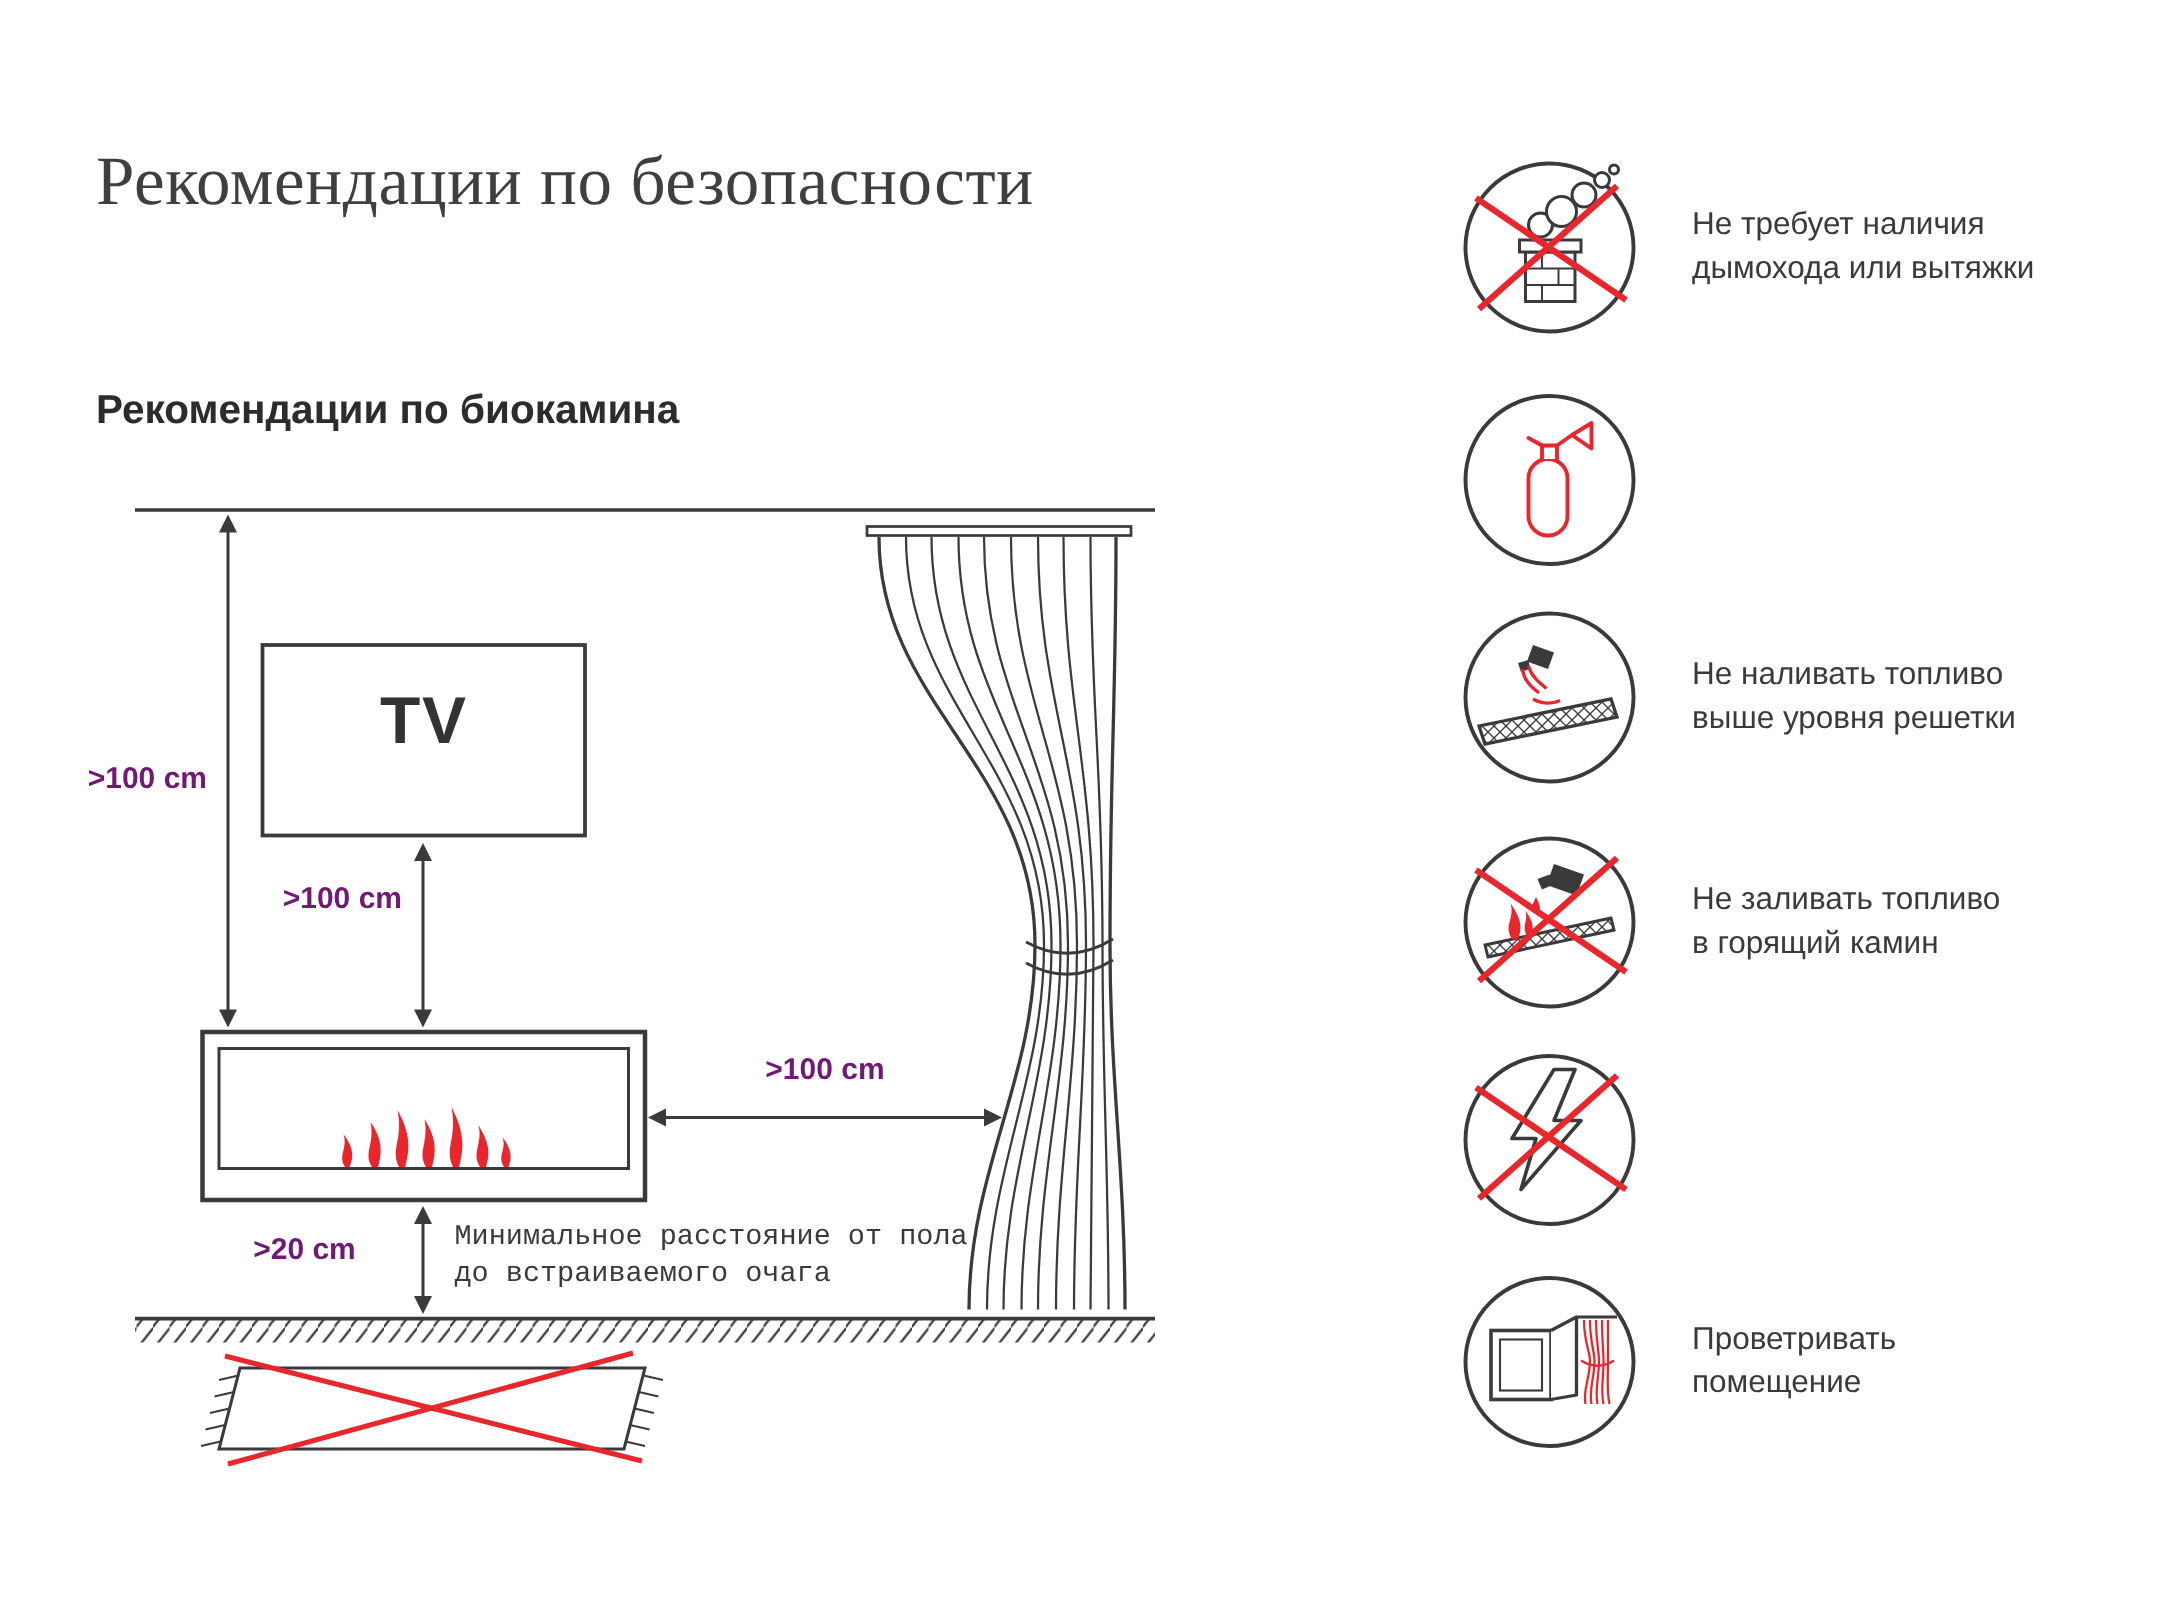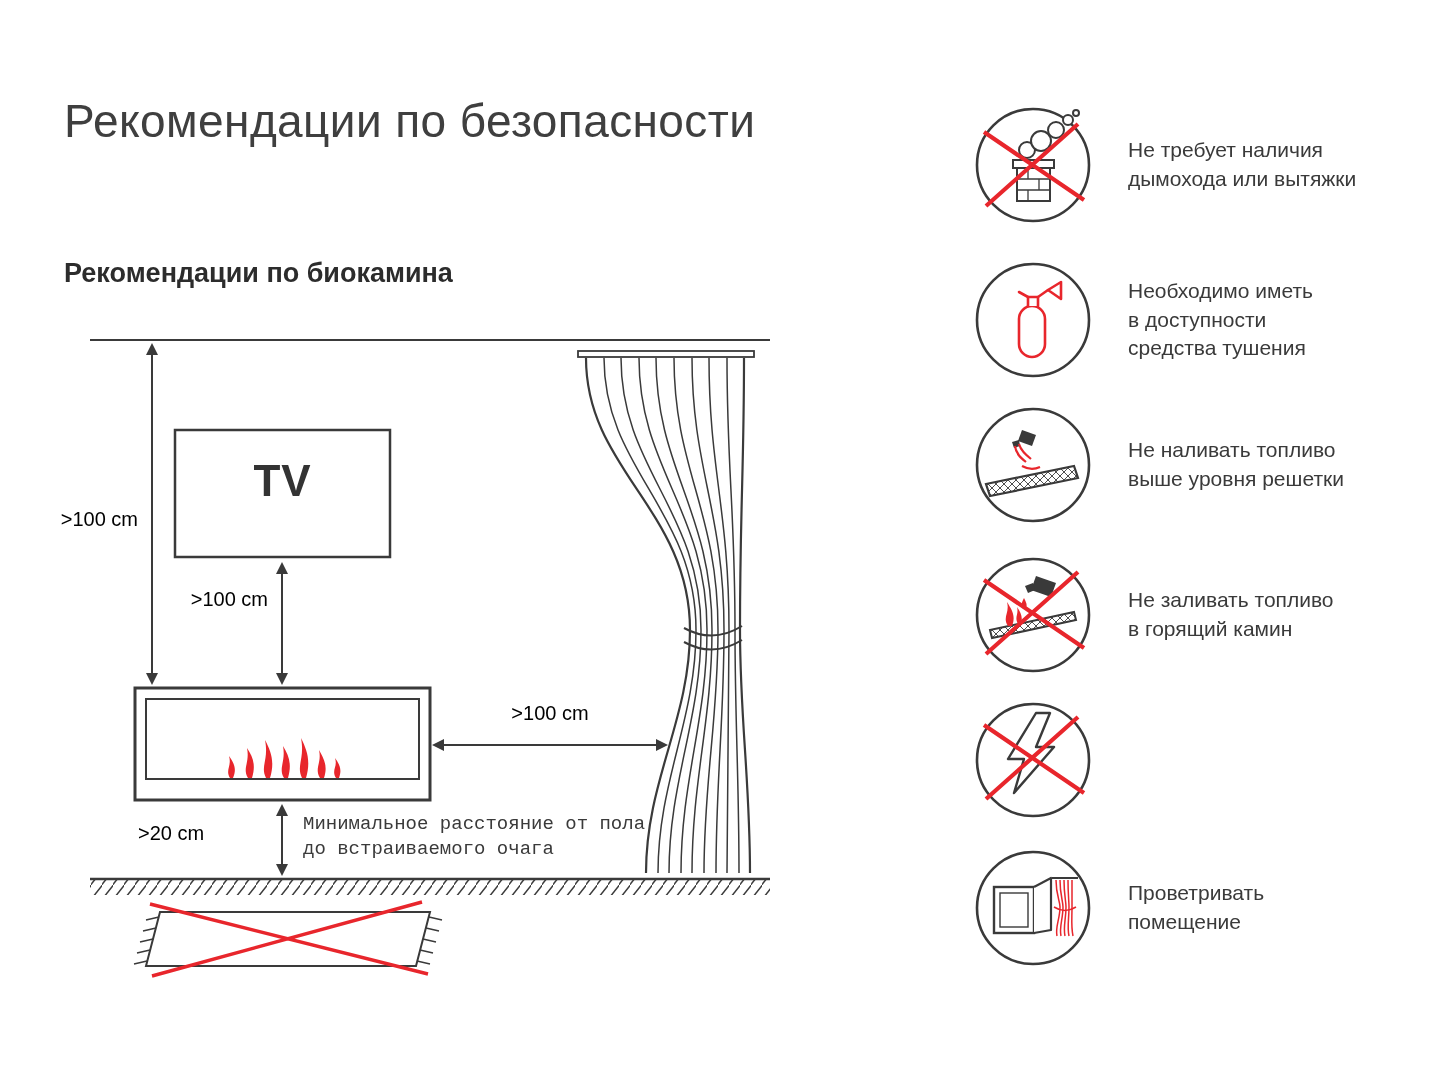--- a/index.html
+++ b/index.html
@@ -1,25 +1,25 @@
 <!DOCTYPE html>
 <html><head>
 <meta charset="utf-8">
 <style>
   html,body{margin:0;padding:0;background:#fff;}
   .page{position:relative;width:1440px;height:1080px;background:#fff;
         font-family:"Liberation Sans",sans-serif;color:#3a3a3a;overflow:hidden;}
   .title{position:absolute;left:64px;top:94px;font-size:46px;font-weight:400;
-         color:#3f3f3f;margin:0;letter-spacing:.4px;}
+         color:#3f3f3f;margin:0;letter-spacing:.4px;font-family:Liberation Serif, serif;}
   .subtitle{position:absolute;left:64px;top:258px;font-size:27px;font-weight:700;
          color:#2c2c2c;margin:0;}
   .diagram{position:absolute;left:80px;top:330px;width:700px;height:660px;}
   .diagram svg{position:absolute;left:0;top:0;overflow:visible;}
   .lbl{position:absolute;font-size:19px;line-height:1.32;color:#3a3a3a;white-space:pre-line;}
-  .dim{position:absolute;font-weight:400;font-size:20px;color:#000000;white-space:nowrap;}
+  .dim{position:absolute;font-weight:700;font-size:20px;color:#701a75;white-space:nowrap;}
   .tv-label{position:absolute;left:95px;top:126px;width:215px;text-align:center;
             font-size:44px;font-weight:600;color:#333;letter-spacing:1px;}
   .safety-row{position:absolute;left:972px;display:flex;align-items:center;gap:34px;width:470px;}
   .safety-text{font-size:21px;line-height:1.38;white-space:pre-line;color:#3a3a3a;}
 </style>
 </head>
 <body>
 
 <div class="page">
 
@@ -98,21 +98,21 @@
         <path d="M79,587 l-13,3 M76,598 l-13,3 M73,609 l-13,3 M70,620 l-13,3 M67,631 l-13,3
                  M349,587 l13,3 M346,598 l13,3 M343,609 l13,3 M340,620 l13,3 M337,631 l13,3" stroke="#3a3a3a" stroke-width="1.4" fill="none"></path>
         <path d="M70,574 L348,644 M342,572 L72,646" stroke="#e8262c" stroke-width="3.4" fill="none"></path>
       </g>
     </svg>
 
     <div class="tv-label">TV</div>
     <div class="dim" style="left:-42px;top:178px;width:100px;text-align:right;">&gt;100 cm</div>
     <div class="dim" style="left:58px;top:258px;width:130px;text-align:right;">&gt;100 cm</div>
     <div class="dim" style="left:395px;top:372px;width:150px;text-align:center;">&gt;100 cm</div>
-    <div class="dim" style="left:58px;top:492px;width:130px;text-align:left;">&gt;20 cm</div>
+    <div class="dim" style="left:58px;top:492px;width:130px;text-align:center;">&gt;20 cm</div>
     <div class="lbl" style="left:223px;top:482px;font-family:Liberation Mono, monospace;">Минимальное расстояние от пола
 до встраиваемого очага</div>
   </div>
 
   <div class="safety-row" style="top:104px">
     <svg width="122" height="122" viewBox="0 0 122 122">
       <circle cx="61" cy="61" r="56" fill="#fff" stroke="#3a3a3a" stroke-width="2.6"></circle>
       <rect x="45" y="64" width="33" height="33" fill="#fff" stroke="#3a3a3a" stroke-width="2"></rect>
       <rect x="41" y="56" width="41" height="8" fill="#fff" stroke="#3a3a3a" stroke-width="2"></rect>
       <path d="M45,75 h33 M45,86 h33 M56,64 v11 M67,75 v11 M56,86 v11" stroke="#3a3a3a" stroke-width="1.3" fill="none"></path>
@@ -132,23 +132,20 @@
   <div class="safety-row" style="top:259px">
     <svg width="122" height="122" viewBox="0 0 122 122">
       <circle cx="61" cy="61" r="56" fill="#fff" stroke="#3a3a3a" stroke-width="2.6"></circle>
       <g fill="#fff" stroke="#e8262c" stroke-width="2.6" stroke-linejoin="round" stroke-linecap="round">
         <rect x="47" y="47" width="26" height="51" rx="13"></rect>
         <path d="M56,47 v-9 h10 v9"></path>
         <path d="M56,38 l-9,-5 M66,38 l10,-7"></path>
         <path d="M76,31 l13,-8 v17 z"></path>
       </g>
     </svg>
-    <div class="safety-text">Необходимо иметь
-в доступности
-средства тушения</div>
   </div>
 
   <div class="safety-row" style="top:404px">
     <svg width="122" height="122" viewBox="0 0 122 122">
       <defs>
         <pattern id="mesh3" width="8" height="8" patternUnits="userSpaceOnUse">
           <path d="M0,8 L8,0 M0,0 L8,8" stroke="#3a3a3a" stroke-width="0.9" fill="none"></path>
         </pattern>
       </defs>
       <circle cx="61" cy="61" r="56" fill="#fff" stroke="#3a3a3a" stroke-width="2.6"></circle>

